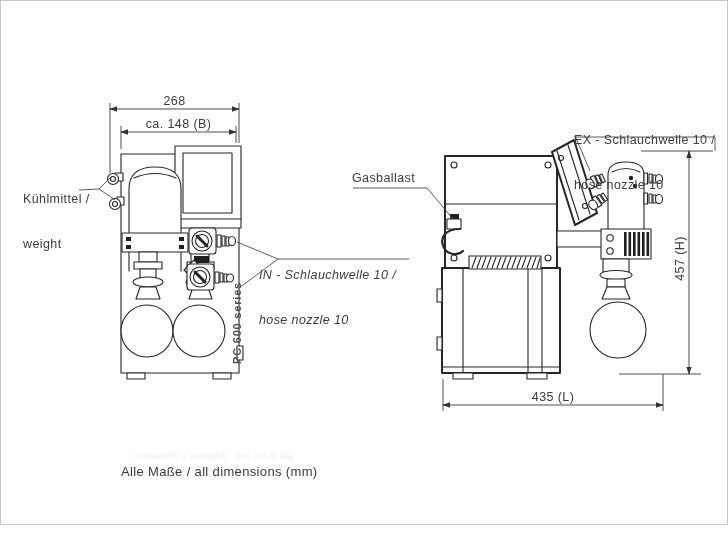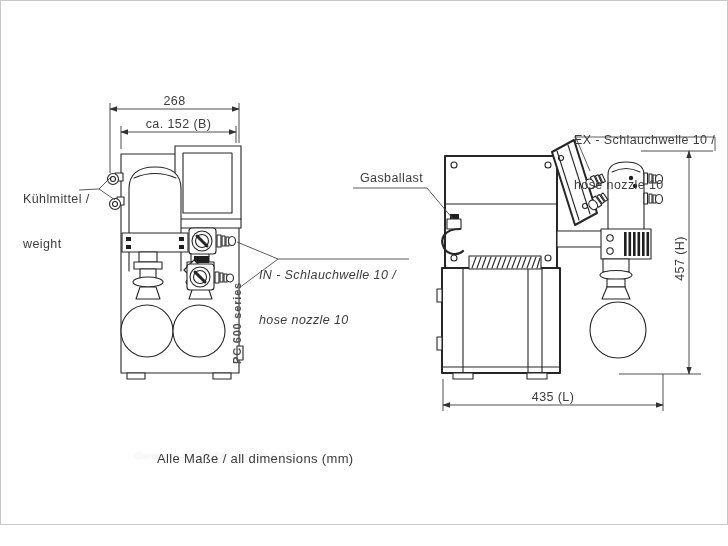--- a/index.html
+++ b/index.html
@@ -213,43 +213,43 @@
     <line x1="277" y1="258" x2="238" y2="287"></line>
     <line x1="352" y1="187" x2="426" y2="187"></line>
     <line x1="426" y1="187" x2="452" y2="218"></line>
     <line x1="573" y1="136" x2="714" y2="136"></line>
     <line x1="714" y1="136" x2="714" y2="150"></line>
     <line x1="575" y1="137" x2="589" y2="170"></line>
   </g>
 </svg>
 
 <div class="dimlbl" style="left:109px;top:93px;width:129px;">268</div>
-<div class="dimlbl" style="left:120px;top:116px;width:115px;">ca. 152 (B)</div>
+<div class="dimlbl" style="left:120px;top:116px;width:115px;">ca. 148 (B)</div>
 <div class="dimlbl" style="left:442px;top:389px;width:220px;">435 (L)</div>
 <div class="dimlbl rot" style="left:639px;top:250px;width:80px;height:15px;">457 (H)</div>
 
 <div class="lbl" style="left:22px;top:161px;">
   <span style="display:block">Kühlmittel /</span>
   <span style="display:block">weight</span>
 </div>
 
-<div class="lbl" style="left:359px;top:170px;text-align:center;">Gasballast</div>
+<div class="lbl" style="left:351px;top:170px;text-align:center;">Gasballast</div>
 
 <div class="lbl" style="left:258px;top:237px;font-style:italic;">
   <span style="display:block">IN - Schlauchwelle 10 /</span>
   <span style="display:block">hose nozzle 10</span>
 </div>
 
 <div class="lbl" style="left:573px;top:102px;">
   <span style="display:block">EX - Schlauchwelle 10 /</span>
   <span style="display:block">hose nozzle 10</span>
 </div>
 
 <div class="series rot">PC 600 series</div>
 
-<div class="footer" style="left:120px;top:417px;margin-left:36px;">
+<div class="footer" style="left:120px;top:430px;">
   <span style="display:block">Alle Maße / all dimensions (mm)</span>
 </div>
 
 
 <div class="ghost">Gewicht / weight:  ca.20,6 kg</div>
 
 </div>
 
 </body></html>

